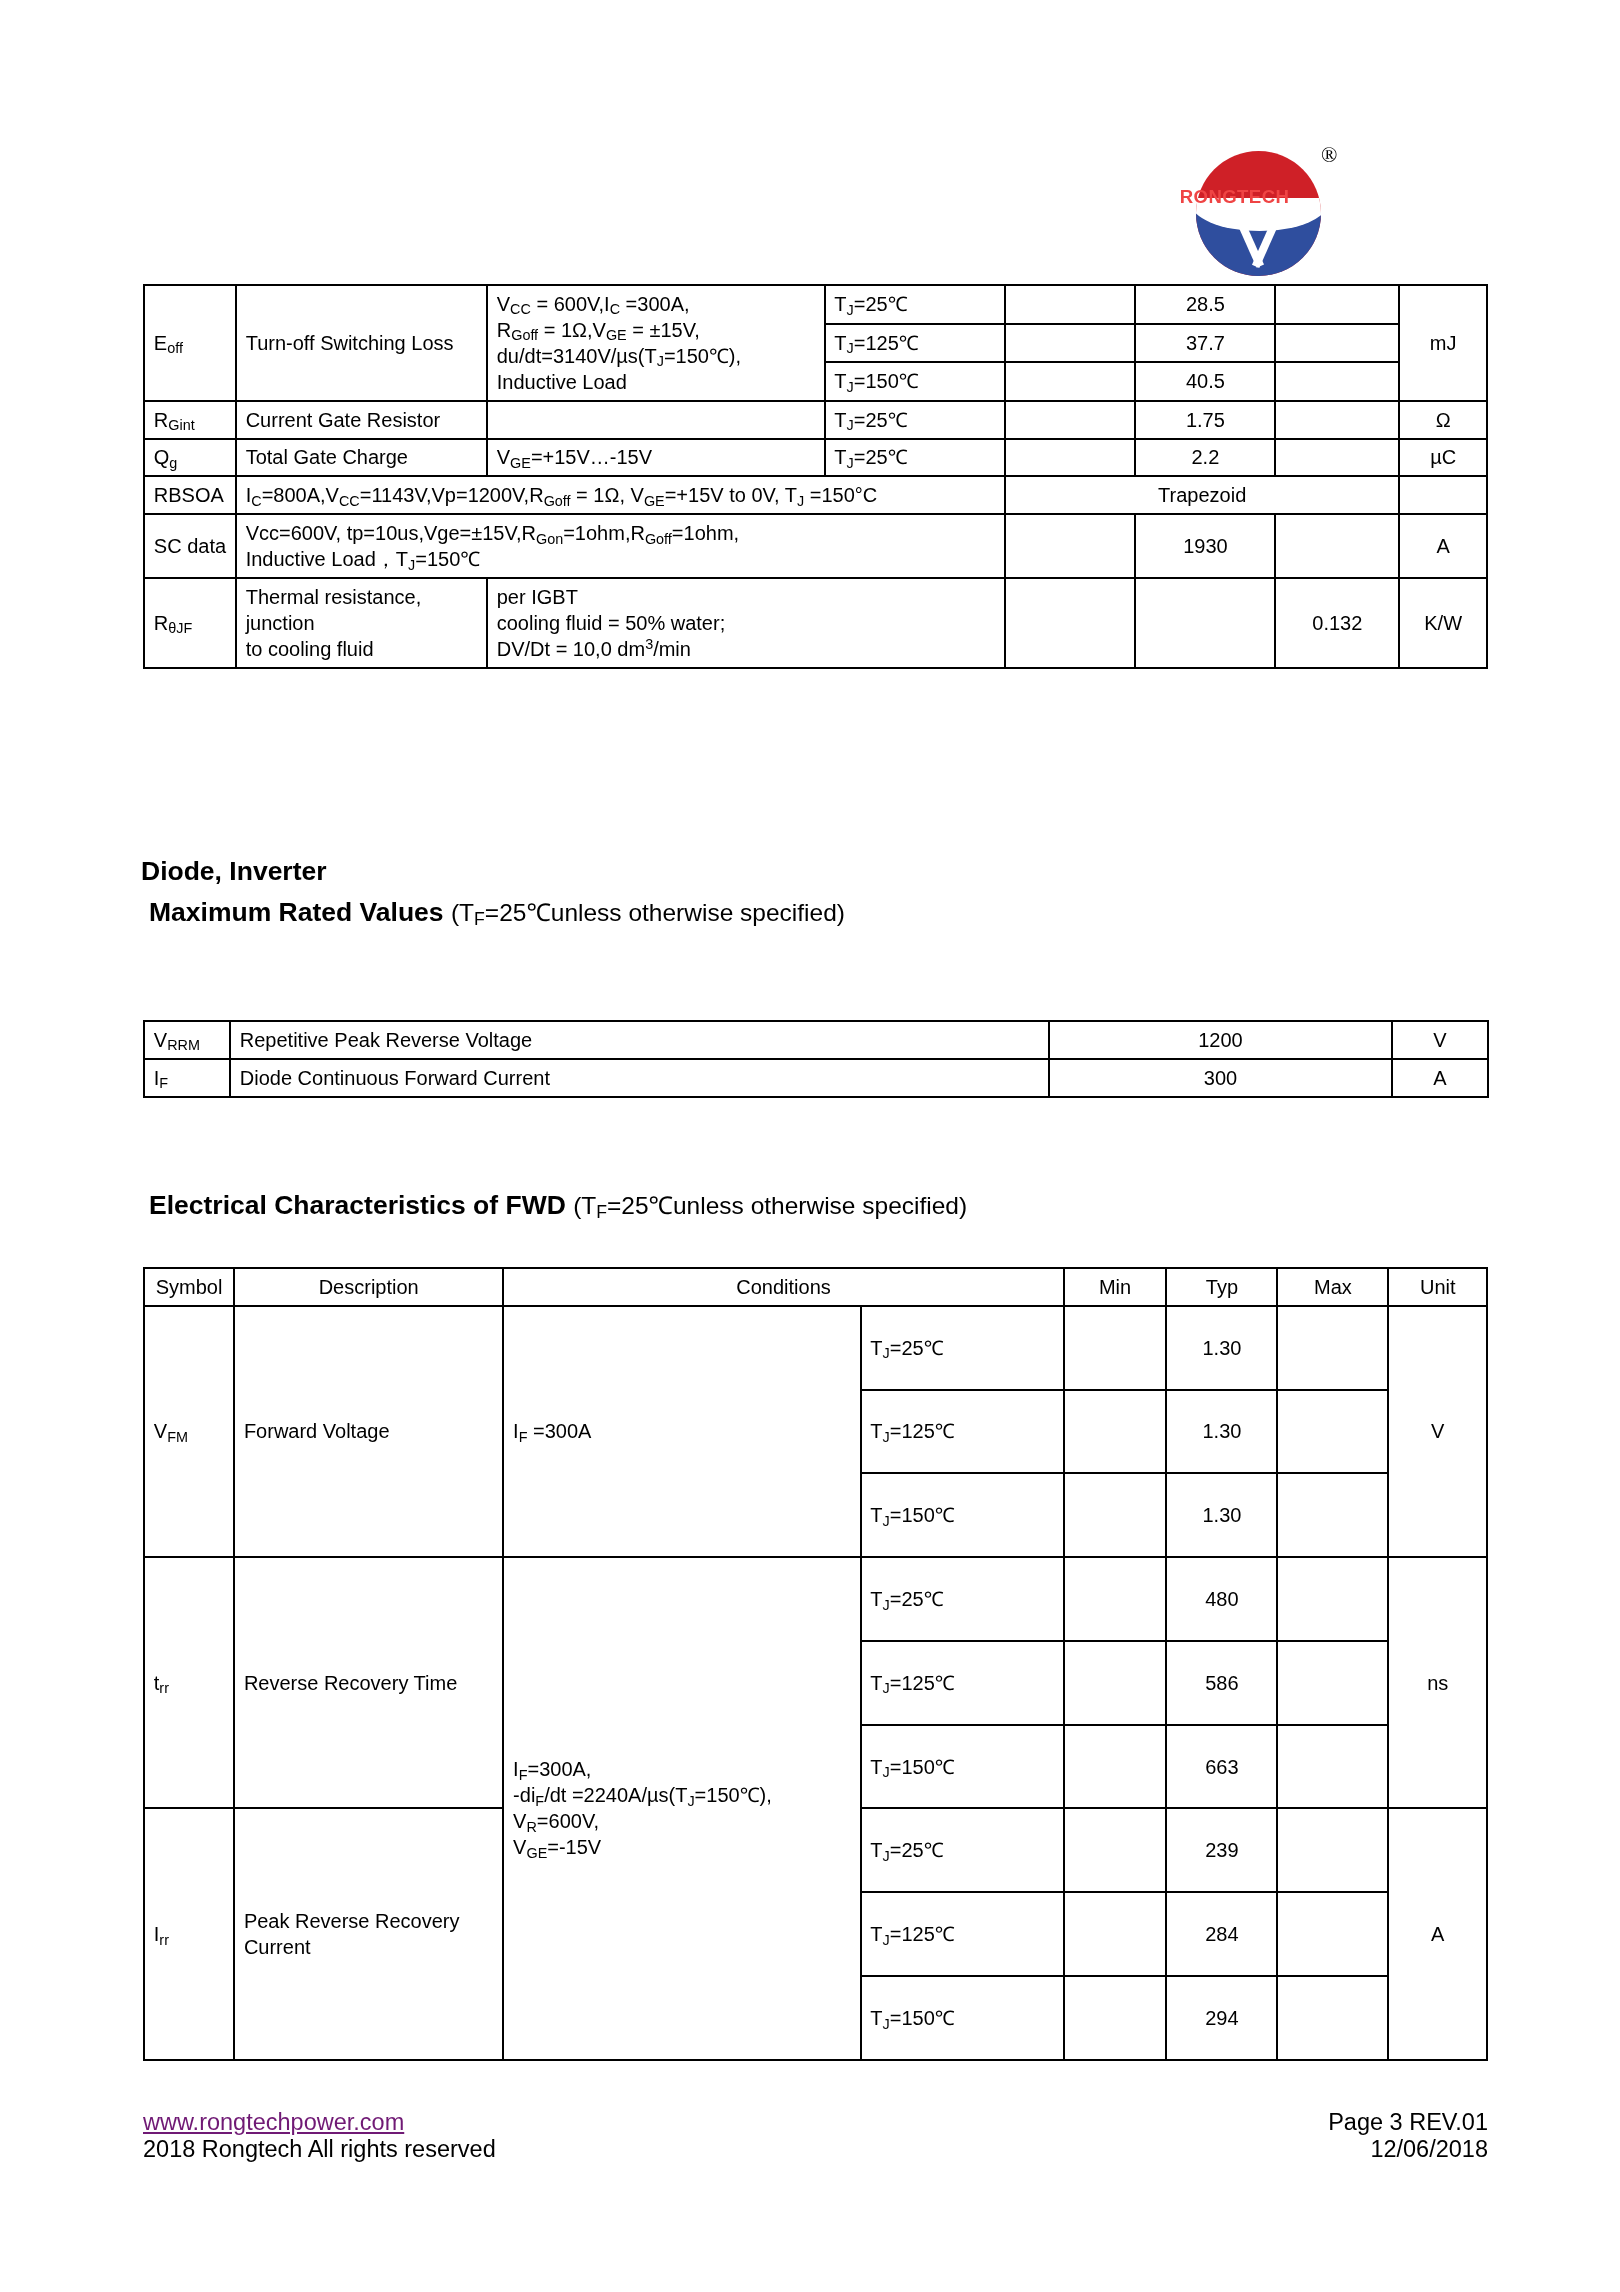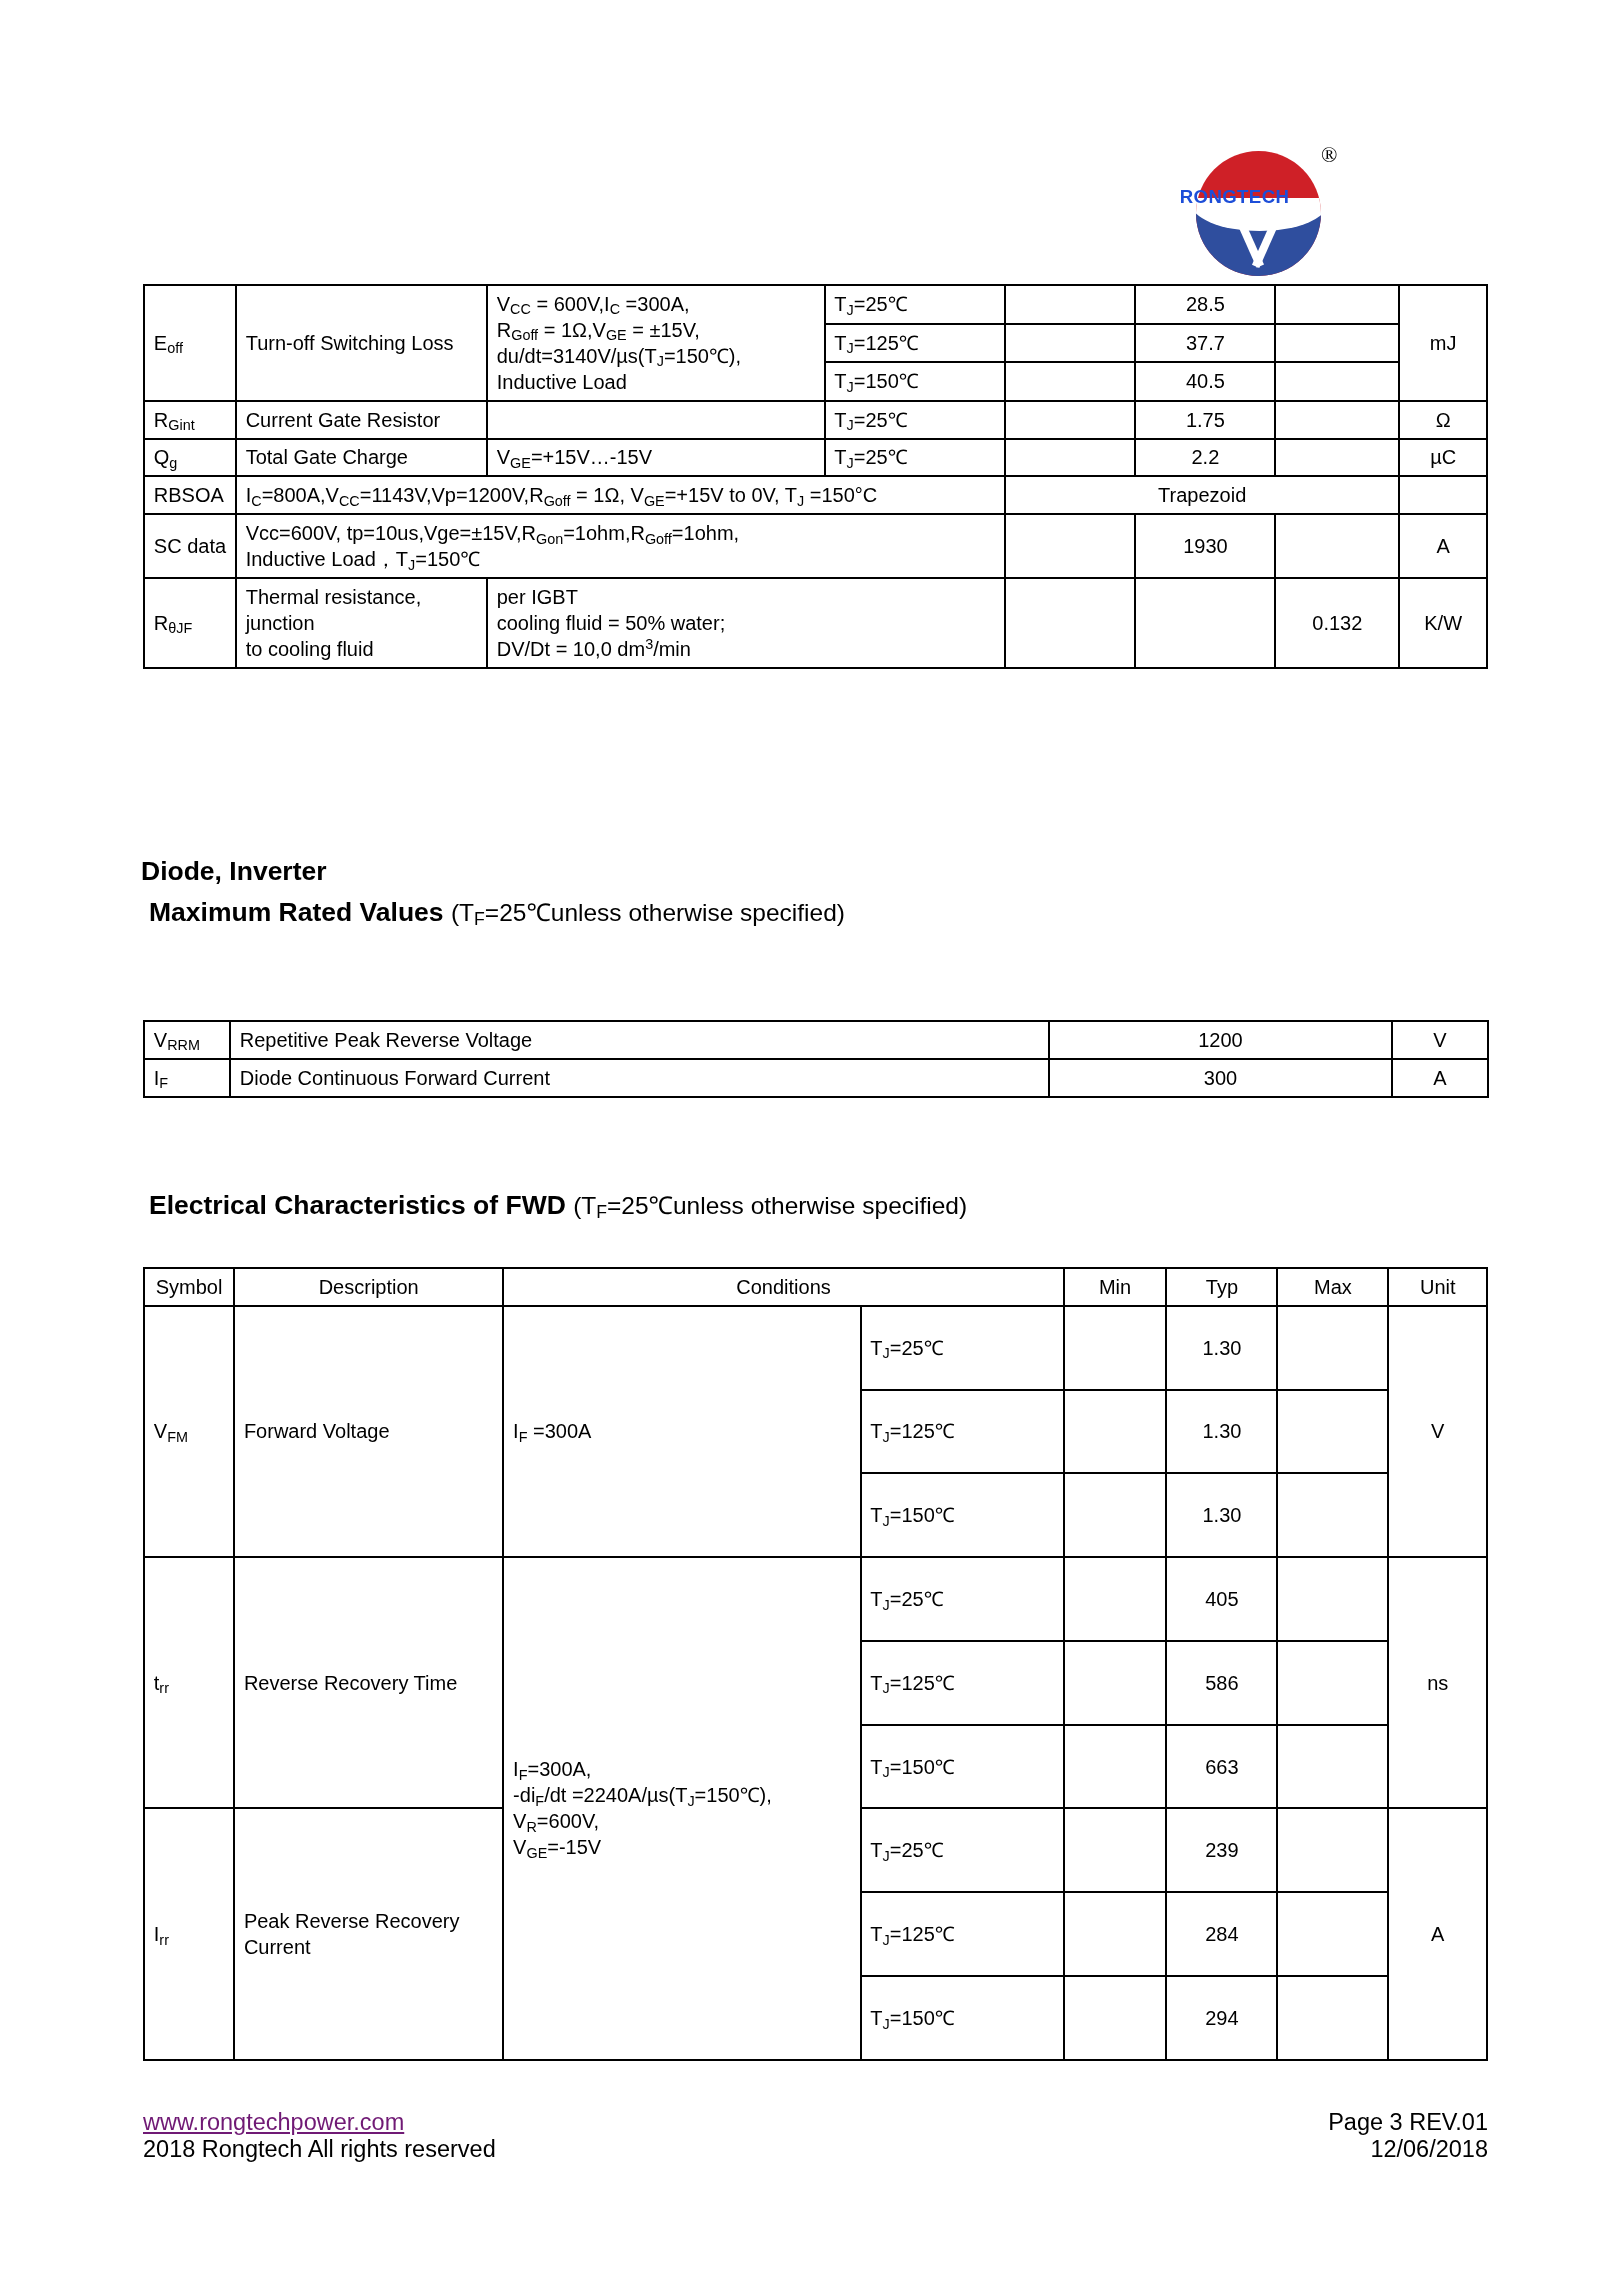--- a/index.html
+++ b/index.html
@@ -73,21 +73,21 @@
   .logo-v:after  { left: 49px; transform: rotate(24deg); transform-origin: top center; }
   .logo-text {
     position: absolute;
     left: 0;
     top: 49px;
     width: 125px;
     text-align: center;
     font-size: 18.6px;
     font-weight: bold;
     letter-spacing: 0.4px;
-    color: #1d4ed8;
+    color: #ef4444;
     z-index: 5;
   }
   .logo-r {
     position: absolute;
     left: 149px;
     top: 5.9px;
     font-size: 21.6px;
     font-family: "Liberation Serif", serif;
   }
 
@@ -334,21 +334,21 @@
         <td class="l" rowspan="3"><span>t<sub>rr</sub></span></td>
         <td class="l" rowspan="3">Reverse Recovery Time</td>
         <td class="l" rowspan="6" style="vertical-align:middle">
           <div>I<sub>F</sub>=300A,</div>
           <div>-di<sub>F</sub>/dt =2240A/µs(T<sub>J</sub>=150℃),</div>
           <div>V<sub>R</sub>=600V,</div>
           <div>V<sub>GE</sub>=-15V</div>
         </td>
         <td class="l" style="height:72px">T<sub>J</sub>=25℃</td>
         <td class="c"></td>
-        <td class="c">405</td>
+        <td class="c">480</td>
         <td class="c"></td>
         <td class="c" rowspan="3">ns</td>
       </tr>
       <tr>
         <td class="l" style="height:72px">T<sub>J</sub>=125℃</td>
         <td class="c"></td>
         <td class="c">586</td>
         <td class="c"></td>
       </tr>
       <tr>

